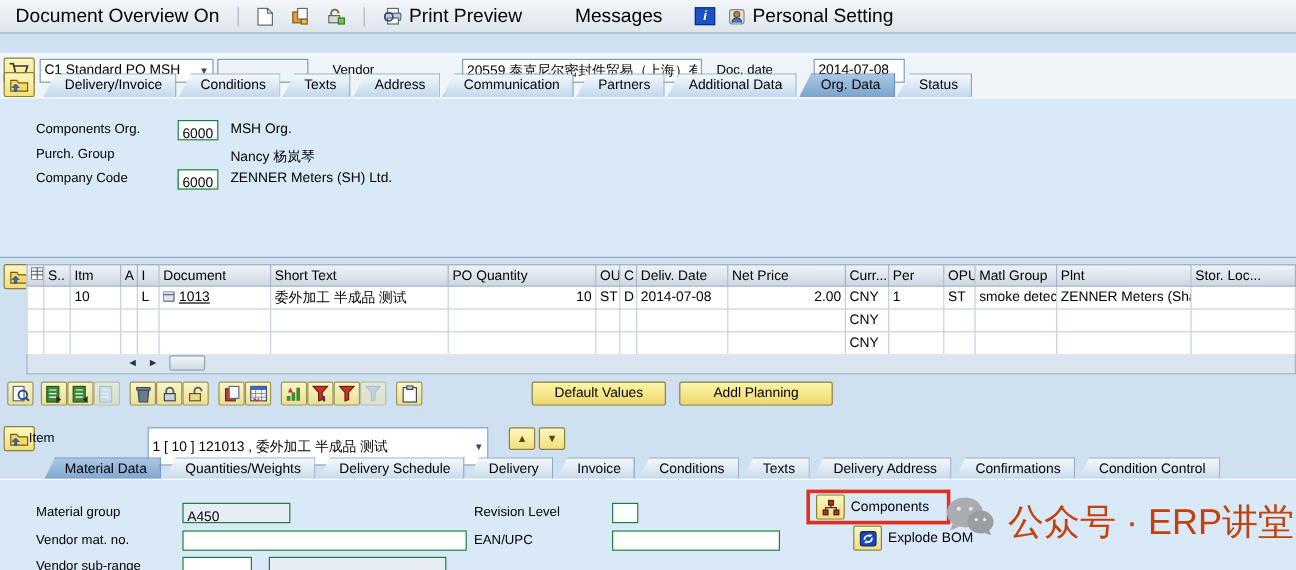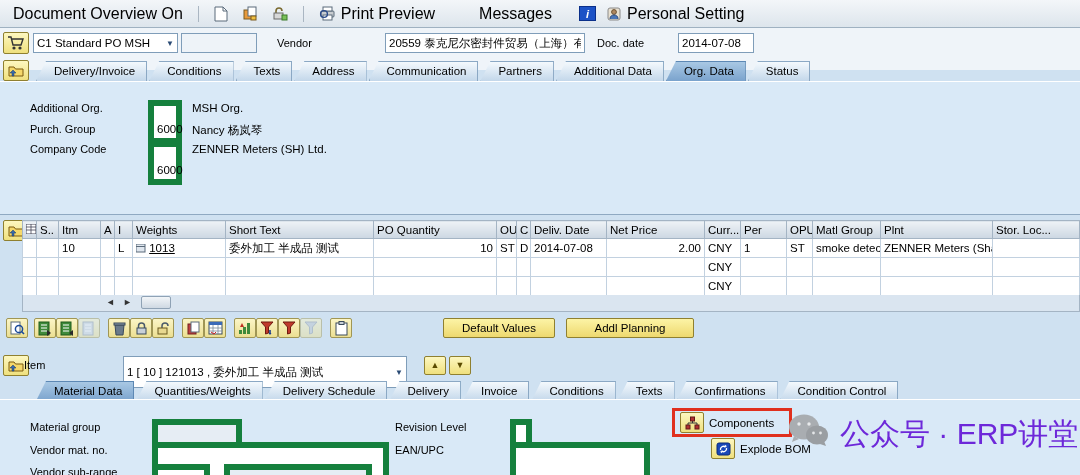--- a/index.html
+++ b/index.html
@@ -10,42 +10,42 @@
   .topbar { position:absolute; left:0; top:0; width:1080px; height:28px;
     background:linear-gradient(#f3f6f9,#dde5ec); border-bottom:1px solid #9fb1c1;
     display:flex; align-items:center; padding:0 10px; gap:8px; font-size:12px; }
   .vsep { width:1px; height:16px; background:#aab6c2; margin:0 4px; }
   .flatbtn { display:inline-flex; align-items:center; gap:4px; border:none; background:transparent;
     font-size:16px; cursor:default; padding:2px 3px; }
   .infobox { width:17px; height:15px; background:#1c52c6; color:#fff; font-weight:bold; font-style:italic;
     font-size:11px; display:inline-flex; align-items:center; justify-content:center; border:1px solid #0a2f8a; }
 
   
-  .row2 { position:absolute; left:0; top:28px; width:1080px; height:42px; background:#eff4f9; }
+  .row2 { position:absolute; left:0; top:44px; width:1080px; height:42px; background:#eff4f9; }
   .navbtn { position:absolute; width:26px; height:22px; background:linear-gradient(#fdf7c0,#efe07e);
     border:1px solid #8f8030; border-radius:2px; display:flex; align-items:center; justify-content:center; }
   .selectbox { position:absolute; height:20px; background:#fff; border:1px solid #7f9db9;
     display:flex; align-items:center; padding:0 3px; }
   .selectbox .dd { margin-left:auto; font-size:8px; color:#2a4a74; padding-left:6px; }
   .tfield { position:absolute; height:20px; border:1px solid #7f9db9; background:#fff; font-size:11.5px; padding:0 3px; }
   .lbl { position:absolute; font-size:11px; white-space:nowrap; }
 
   
   .tabstrip { position:absolute; display:flex; gap:2px; align-items:flex-end; }
   .tab { height:20px; line-height:19px; padding:0 11px 0 17px; background:linear-gradient(#f4f9fd,#c3d7ea);
     border:1px solid #8ba8c4; border-bottom:none; clip-path:polygon(10px 0,100% 0,100% 100%,0 100%);
     white-space:nowrap; font-size:11.5px; cursor:default; }
   .tab.active { background:linear-gradient(#a9c8e4,#7aa3cd); border-color:#5d88b4; }
 
   
   .hpanel { position:absolute; left:0; top:81px; width:1080px; height:134px; background:#d9e9f7;
     border-top:1px solid #ffffff; border-bottom:1px solid #8fa9c2; }
   .ipanel { position:absolute; left:0; top:399px; width:1080px; height:76px; background:#d9e9f7;
     border-top:1px solid #ffffff; }
-  .fieldval { position:absolute; height:17px; border:6px solid #15803d; background:#fff; padding:16px 3px; line-height:15px; }
+  .fieldval { position:absolute; height:17px; border:1px solid #15803d; background:#fff; padding:4px 3px; line-height:15px; }
   .fieldval.ro { background:#e6edf4; }
   .desc { position:absolute; white-space:nowrap; }
 
   
   .items-wrap { position:absolute; left:22px; top:220px; width:1058px; }
   table.items { border-collapse:collapse; table-layout:fixed; width:1058px; background:#fff; }
   table.items th { background:linear-gradient(#eef2f6,#ccd7e2); border:1px solid #a4b4c4; font-weight:normal;
     text-align:left; padding:1px 3px; height:18px; font-size:11.5px; white-space:nowrap; overflow:hidden; }
   table.items td { background:#fff; border:1px solid #c2d1e0; padding:1px 3px; height:19px;
     font-size:11.5px; white-space:nowrap; overflow:hidden; }
@@ -75,21 +75,21 @@
     border:1px solid #8f8030; border-radius:2px; font-size:9px; text-align:center; line-height:17px; color:#5a4a00; }
 
   
   .cbtn { position:absolute; display:flex; align-items:center; gap:5px; }
   .cbtn .ibox { width:24px; height:21px; background:linear-gradient(#fdf7c0,#efe07e); border:1px solid #8f8030;
     border-radius:2px; display:flex; align-items:center; justify-content:center; }
   .redbox { position:absolute; left:672px; top:408px; width:120px; height:29px; border:3px solid #e0301e; z-index:5; }
 
   
   .watermark { position:absolute; left:786px; top:410px; display:flex; align-items:center; gap:10px;
-    color:#6d28d9; font-size:30px; z-index:6; pointer-events:none; white-space:nowrap; }
+    color:#c2410c; font-size:30px; z-index:6; pointer-events:none; white-space:nowrap; }
 </style>
 </head>
 <body>
 
 <div class="screen">
 
   <div class="topbar">
     <span class="flatbtn">Document Overview On</span>
     <span class="vsep"></span>
     <span class="flatbtn">
@@ -167,21 +167,21 @@
     <div class="tab">Texts</div>
     <div class="tab">Address</div>
     <div class="tab">Communication</div>
     <div class="tab">Partners</div>
     <div class="tab">Additional Data</div>
     <div class="tab active">Org. Data</div>
     <div class="tab">Status</div>
   </div>
 
   <div class="hpanel">
-    <span class="lbl" style="left:30px;top:20px;">Additional Org.</span>
+    <span class="lbl" style="left:30px;top:20px;">Components Org.</span>
     <span class="fieldval" style="left:148px;top:18px;width:34px;">6000</span>
     <span class="desc" style="left:192px;top:20px;">MSH Org.</span>
 
     <span class="lbl" style="left:30px;top:41px;">Purch. Group</span>
     <span class="fieldval" style="left:148px;top:39px;width:28px;margin-top:20px;">Z01</span>
     <span class="desc" style="left:192px;top:41px;">Nancy 杨岚琴</span>
 
     <span class="lbl" style="left:30px;top:61px;">Company Code</span>
     <span class="fieldval" style="left:148px;top:59px;width:34px;">6000</span>
     <span class="desc" style="left:192px;top:61px;">ZENNER Meters (SH) Ltd.</span>
@@ -218,21 +218,21 @@
       <thead>
         <tr>
           <th><svg width="10" height="10" viewBox="0 0 10 10">
                 <rect x="0" y="0" width="10" height="10" fill="#fff" stroke="#445"></rect>
                 <path d="M0 3h10M0 6h10M5 0v10" stroke="#445" stroke-width=".8"></path>
               </svg></th>
           <th>S..</th>
           <th>Itm</th>
           <th>A</th>
           <th>I</th>
-          <th>Weights</th>
+          <th>Document</th>
           <th>Short Text</th>
           <th>PO Quantity</th>
           <th>OUn</th>
           <th>C</th>
           <th>Deliv. Date</th>
           <th>Net Price</th>
           <th>Curr...</th>
           <th>Per</th>
           <th>OPU</th>
           <th>Matl Group</th>
@@ -423,20 +423,21 @@
   <span class="arrowbtn" style="left:449px;top:356px;">▼</span>
 
   <div class="tabstrip" style="left:36px;top:381px;">
     <div class="tab active">Material Data</div>
     <div class="tab">Quantities/Weights</div>
     <div class="tab">Delivery Schedule</div>
     <div class="tab">Delivery</div>
     <div class="tab">Invoice</div>
     <div class="tab">Conditions</div>
     <div class="tab">Texts</div>
+    <div class="tab">Delivery Address</div>
     <div class="tab">Confirmations</div>
     <div class="tab">Condition Control</div>
   </div>
 
   <div class="ipanel">
     <span class="lbl" style="left:30px;top:21px;">Material group</span>
     <span class="fieldval ro" style="left:152px;top:19px;width:90px;">A450</span>
     <span class="lbl" style="left:395px;top:21px;">Revision Level</span>
     <span class="fieldval" style="left:510px;top:19px;width:22px;"></span>
 

